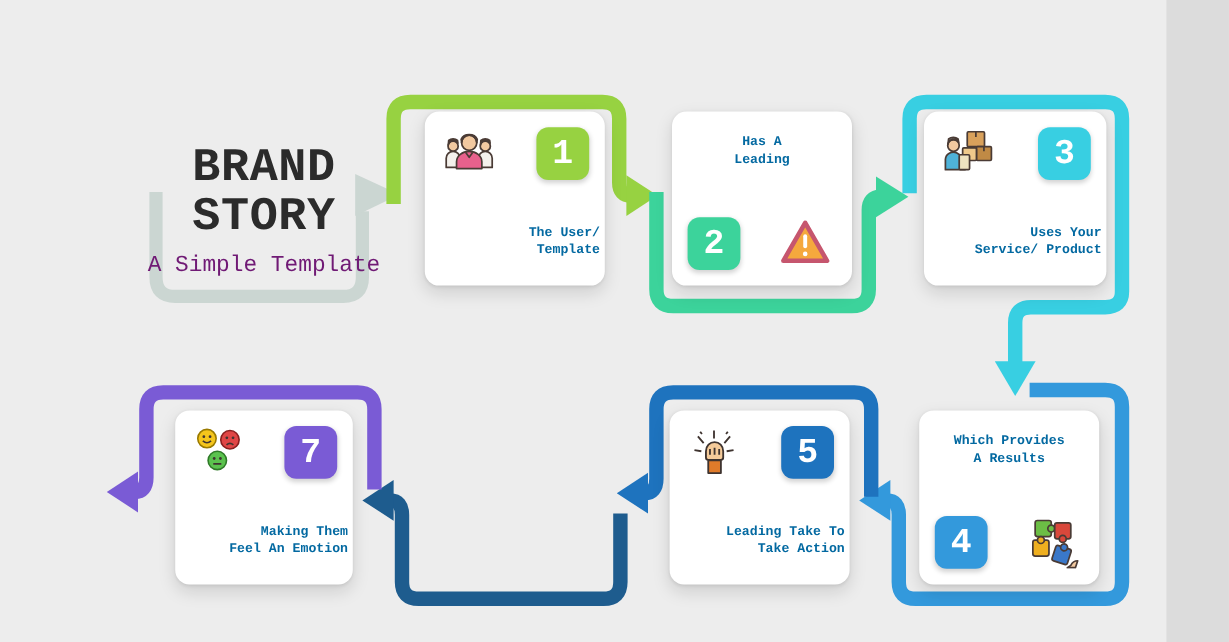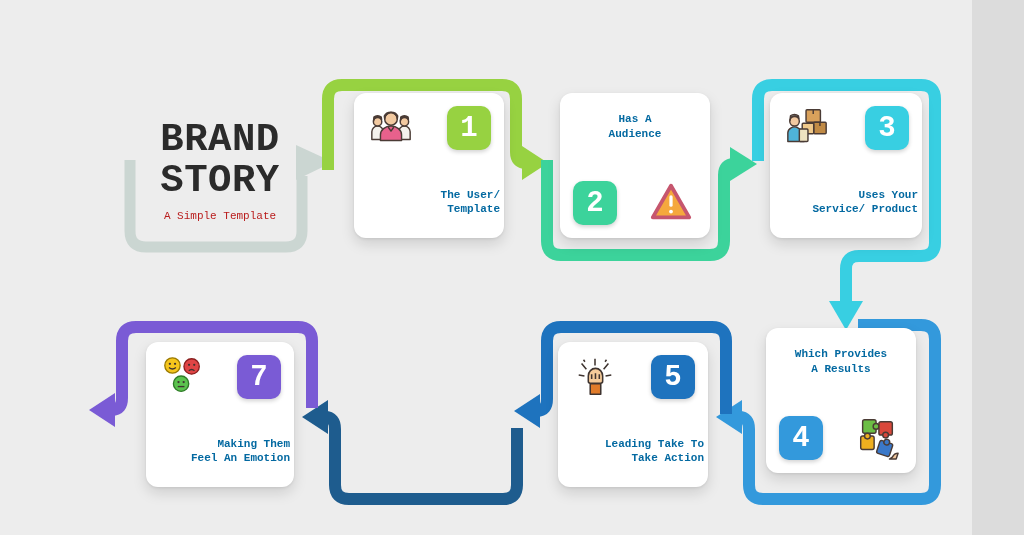--- a/index.html
+++ b/index.html
@@ -4,21 +4,21 @@
 <style>
   html,body { margin:0; padding:0; background:#dcdcdc; }
   .canvas {
     position:relative; width:972px; height:535px;
     background:#EDEDED; overflow:hidden;
     font-family:Liberation Mono, monospace;
   }
   .connectors { position:absolute; left:0; top:0; width:1024px; height:535px; }
   .title-block { position:absolute; left:118px; top:120px; width:204px; text-align:center; }
   .title-main { font-size:39px; font-weight:800; color:#2B2B2B; line-height:1.04; letter-spacing:0.5px; }
-  .title-sub { margin-top:9px; font-size:11px; color:#b91c1c; }
+  .title-sub { margin-top:9px; font-size:19px; color:#701a75; }
   .card {
     position:absolute; width:150px; height:145px;
     background:#ffffff; border-radius:12px;
     box-shadow:0 6px 14px rgba(0,0,0,0.13), 0 1px 3px rgba(0,0,0,0.08);
   }
   .badge {
     position:absolute; width:44px; height:44px; border-radius:10px;
     display:flex; align-items:center; justify-content:center;
     color:#ffffff; font-size:29px; font-weight:700;
     box-shadow:0 2px 4px rgba(0,0,0,0.18);
@@ -114,21 +114,21 @@
     </div>
     <div class="label bottom">
       <span>The User/</span>
       <span>Template</span>
     </div>
   </div>
 
   <div class="card" style="left:560px; top:93px;">
     <div class="label top">
       <span>Has A</span>
-      <span>Audience</span>
+      <span>Leading</span>
     </div>
     <div class="badge bl" style="background-color: rgb(60, 211, 155);">
       <span>2</span>
     </div>
     <span class="icon br">
       <svg viewBox="0 0 48 48" width="48" height="46">
         <path d="M24 7 L43 40 H5 Z" fill="#F5A83D" stroke="#C6566E" stroke-width="4" stroke-linejoin="round"></path>
         <rect x="22.3" y="17" width="3.4" height="12" rx="1.7" fill="#ffffff"></rect>
         <circle cx="24" cy="34" r="2" fill="#ffffff"></circle>
       </svg>
@@ -153,21 +153,21 @@
     </span>
     <div class="badge tr" style="background-color: rgb(56, 207, 226);">
       <span>3</span>
     </div>
     <div class="label bottom">
       <span>Uses Your</span>
       <span>Service/ Product</span>
     </div>
   </div>
 
-  <div class="card" style="left:766px; top:328px; width:150px;">
+  <div class="card" style="left:766px; top:342px; width:150px;">
     <div class="label top">
       <span>Which Provides</span>
       <span>A Results</span>
     </div>
     <div class="badge bl" style="background-color: rgb(51, 153, 220);">
       <span>4</span>
     </div>
     <span class="icon br">
       <svg viewBox="0 0 48 48" width="48" height="46">
         <g stroke="#4A3B35" stroke-width="1.5" stroke-linejoin="round">

